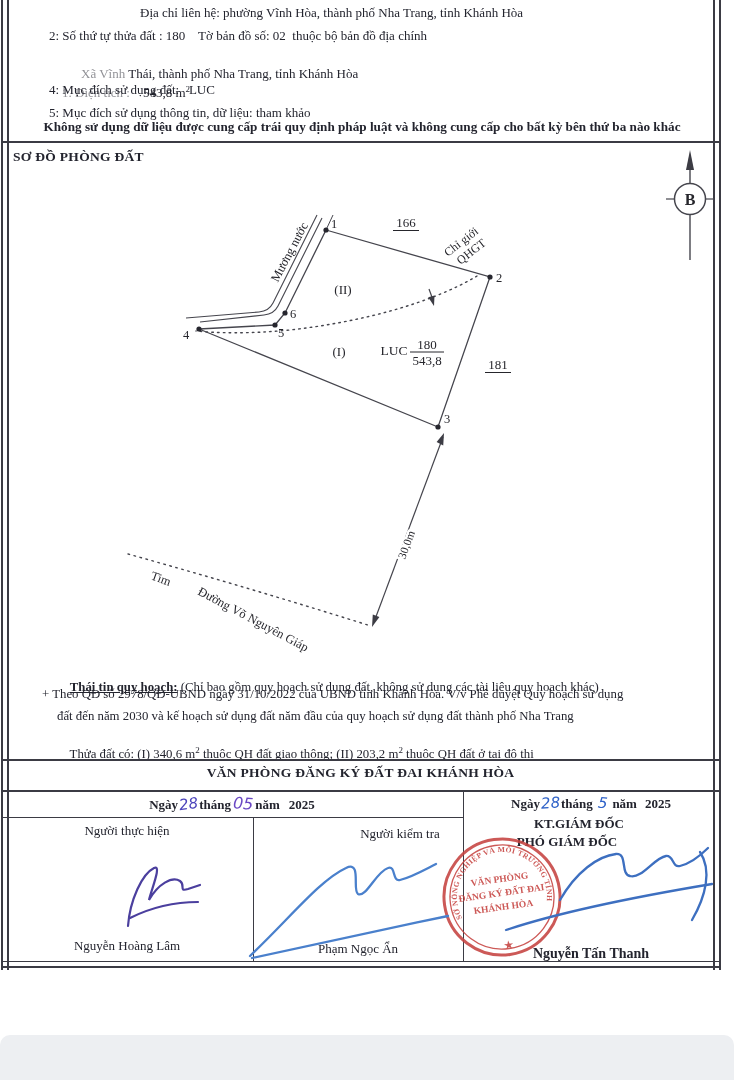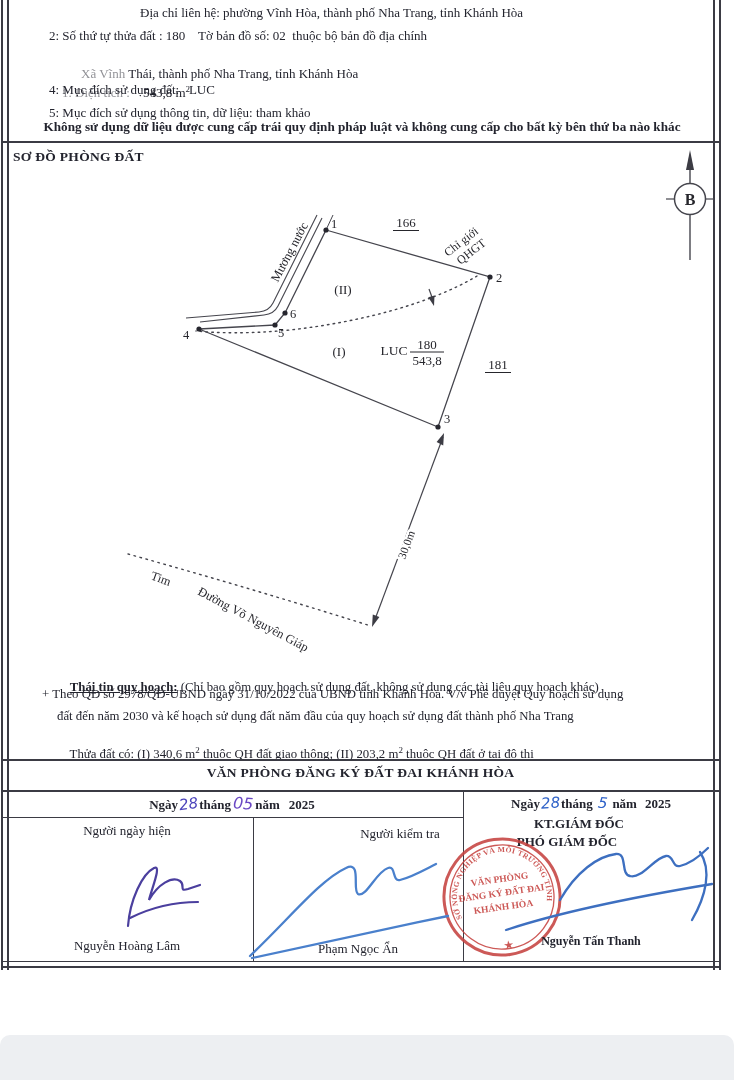--- a/index.html
+++ b/index.html
@@ -15,21 +15,21 @@
   .vline,.hrule{position:absolute;background:#3b3b44;}
   
   .cell-label{font-size:13px;}
   .date-row{display:flex;align-items:baseline;justify-content:center;font-size:13px;font-weight:bold;}
   .hw{font-family:"DejaVu Sans",sans-serif;font-style:italic;font-weight:normal;display:inline-block;}
   .hw-d1{color:#4b43bb;font-size:15px;transform:rotate(-8deg);margin:0 1px;}
   .hw-m1{color:#6a48c4;font-size:16px;transform:rotate(4deg);margin:0 2px;}
   .hw-d2{color:#2f62c8;font-size:15px;transform:rotate(-4deg);margin:0 1px;}
   .hw-m2{color:#2f62c8;font-size:15px;transform:rotate(6deg);margin:0 5px;}
   .name{font-size:13px;}
-  .name-bold{font-size:12px;font-weight:bold;}
+  .name-bold{font-size:14px;font-weight:bold;margin-top:12px;}
   svg text{font-family:"Liberation Serif","DejaVu Serif",serif;}
   .gray-band{position:absolute;left:0;right:0;top:1035px;height:45px;background:#edeff2;border-radius:10px 10px 0 0;}
 </style>
 </head>
 <body>
 
 <div class="vline" style="left:1px;top:0;width:2px;height:970px;"></div>
 <div class="vline" style="left:7px;top:0;width:1.5px;height:970px;"></div>
 <div class="vline" style="left:713px;top:0;width:1.5px;height:970px;"></div>
 <div class="vline" style="left:719px;top:0;width:2px;height:970px;"></div>
@@ -158,21 +158,21 @@
     <span>Ngày</span>
       <span class="hw hw-d2">28</span>
       <span>tháng</span>
       <span class="hw hw-m2">5</span>
       <span>năm</span>
       <span style="margin-left:8px;">2025</span>
   </div>
   <div class="abs center bold" style="left:463px;top:816px;width:232px;font-size:13px;">KT.GIÁM ĐỐC</div>
   <div class="abs center bold" style="left:463px;top:834px;width:208px;font-size:13px;">PHÓ GIÁM ĐỐC</div>
 
-  <div class="abs center cell-label" style="left:1px;top:823px;width:252px;">Người ngày hiện</div>
+  <div class="abs center cell-label" style="left:1px;top:823px;width:252px;">Người thực hiện</div>
   <div class="abs center cell-label" style="left:254px;top:826px;width:210px;padding-left:41px;">Người kiểm tra</div>
 
   <div class="vline" style="left:253px;top:817px;width:1.4px;height:145px;"></div>
   <div class="vline" style="left:463px;top:790px;width:1.4px;height:172px;"></div>
 
   <svg class="abs" style="left:0;top:760px;" width="734" height="210" viewBox="0 0 734 210">
 
     <g transform="rotate(-8 502 137)" opacity="0.88">
       <circle cx="502" cy="137" r="58" fill="none" stroke="#c64340" stroke-width="3"></circle>
       <circle cx="502" cy="137" r="52" fill="none" stroke="#c64340" stroke-width="1.3"></circle>

